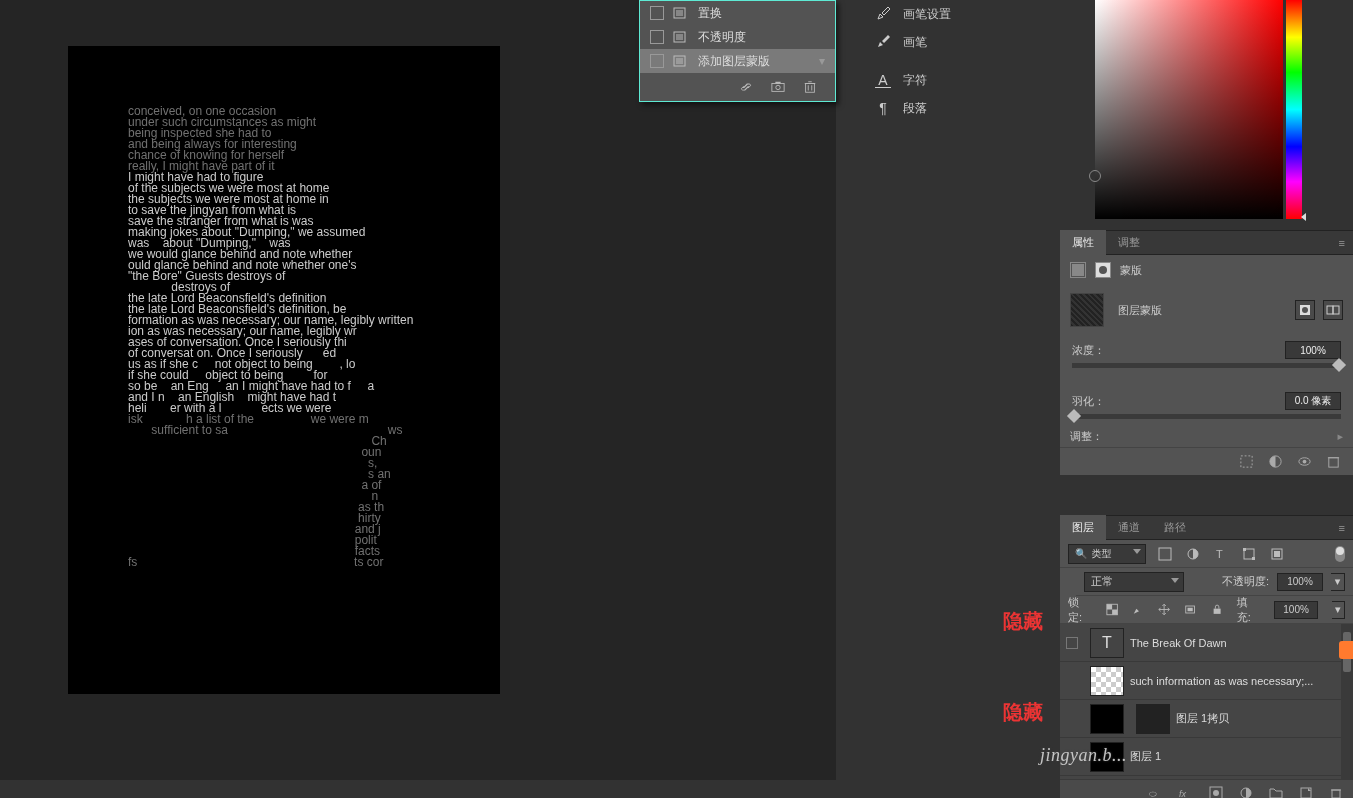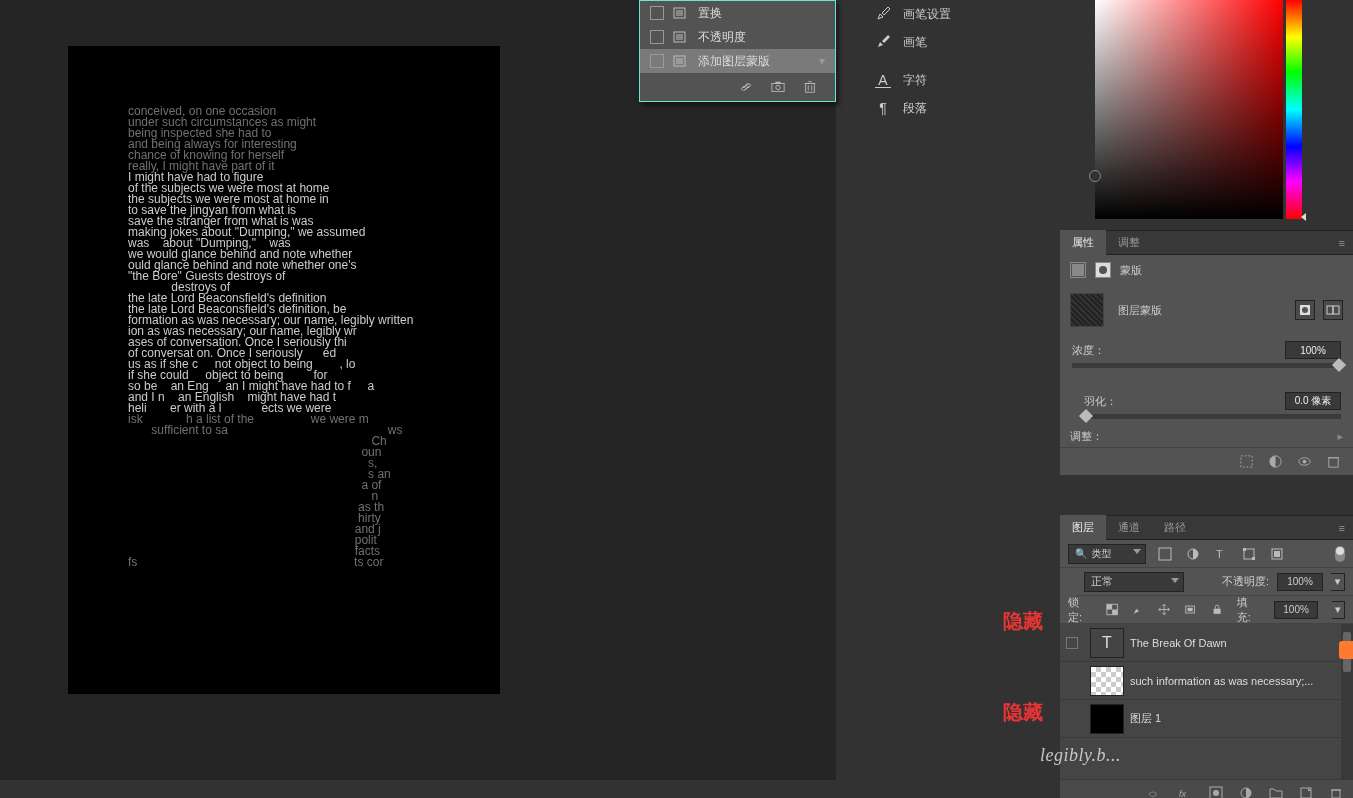--- a/index.html
+++ b/index.html
@@ -268,21 +268,21 @@
       <div class="top">
           <span>浓度：</span>
           <span class="val">
             <span class="val-box">100%</span>
           </span>
         </div>
       <div class="track">
           <div class="thumb" style="right:-3px"></div>
         </div>
     </div>
-    <div class="slider-row" style="margin-top:18px;margin-left:12px;">
+    <div class="slider-row" style="margin-top:18px;">
       <div class="top">
           <span>羽化：</span>
           <span class="val">
             <span class="val-box">0.0 像素</span>
           </span>
         </div>
       <div class="track">
           <div class="thumb" style="left:-3px"></div>
         </div>
     </div>
@@ -389,20 +389,25 @@
       <div class="layer">
         <div class="eye">
             <div class="box"></div>
           </div>
         <div class="thumb" style="background:#444;display:flex;align-items:center;justify-content:center;color:#ddd;font-size:16px;">T</div>
         <span class="name">The Break Of Dawn</span>
       </div>
       <div class="layer indent">
         <div class="thumb check"></div>
         <span class="name">such information as was necessary;...</span>
+      </div>
+      <div class="layer indent">
+        <div class="thumb"></div>
+        <div class="thumb" style="background:#222"></div>
+        <span class="name">图层 1拷贝</span>
       </div>
       <div class="layer indent">
         <div class="thumb"></div>
         <span class="name">图层 1</span>
       </div>
     </div>
     <div class="lp-bottom">
       <svg viewBox="0 0 14 14">
           <text x="0" y="11" font-size="9" fill="#aaa">⬭</text>
         </svg>
@@ -439,14 +444,14 @@
       <marker id="ah1" markerWidth="8" markerHeight="8" refX="6" refY="3" orient="auto">
         <path d="M0 0l7 3-7 3z" fill="#ec3434"></path>
       </marker>
     </defs>
     <line x1="5" y1="5" x2="130" y2="50" stroke="#ec3434" stroke-width="3" marker-end="url(#ah1)"></line>
   </svg>
 <svg class="red-arrow" style="left:930px;top:708px;" width="140" height="60">
     <line x1="5" y1="5" x2="130" y2="50" stroke="#ec3434" stroke-width="3" marker-end="url(#ah1)"></line>
   </svg>
 
-<div class="watermark">legibly.b...</div>
+<div class="watermark">jingyan.b...</div>
 <div class="side-tab"></div>
 
 </body></html>

